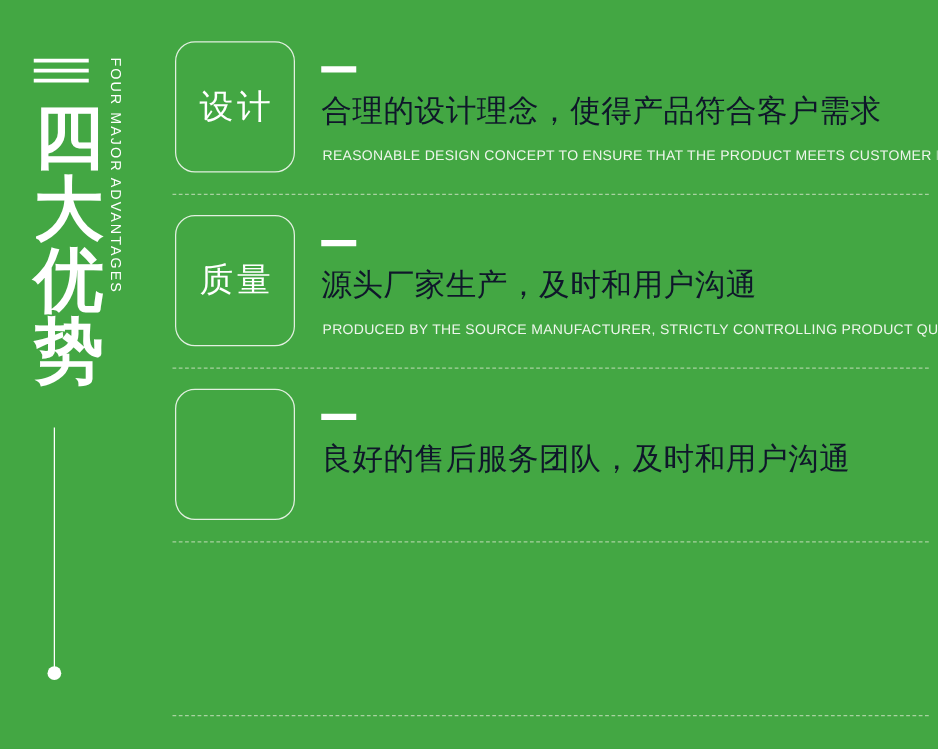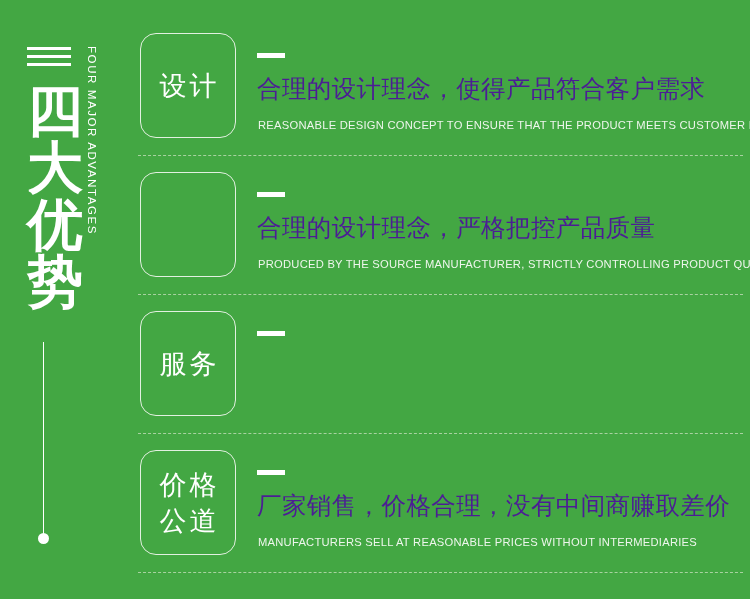--- a/index.html
+++ b/index.html
@@ -152,21 +152,21 @@
     top: 20px;
     width: 28px;
     height: 5px;
     background: #ffffff;
   }
 
   .adv-cn {
     position: absolute;
     left: 0;
     top: 41px;
-    color: #4c1d95;
+    color: #0f172a;
     font-family: "DejaVu Serif", "Liberation Serif", serif;
     font-size: 24.5px;
     line-height: 30px;
     letter-spacing: 0.4px;
     white-space: nowrap;
   }
 
   .adv-en {
     position: absolute;
     left: 1px;
@@ -221,46 +221,36 @@
       <div class="adv-text">
         <div class="dash-mark"></div>
         <div class="adv-cn">合理的设计理念，使得产品符合客户需求</div>
         <div class="adv-en">REASONABLE DESIGN CONCEPT TO ENSURE THAT THE PRODUCT MEETS CUSTOMER NEEDS</div>
       </div>
     </div>
     <div class="divider d1"></div>
 
     <div class="adv-row r2">
       <div class="badge">
+        <div class="badge-line">质量</div>
       </div>
       <div class="adv-text">
         <div class="dash-mark"></div>
-        <div class="adv-cn">合理的设计理念，严格把控产品质量</div>
+        <div class="adv-cn">源头厂家生产，及时和用户沟通</div>
         <div class="adv-en">PRODUCED BY THE SOURCE MANUFACTURER, STRICTLY CONTROLLING PRODUCT QUALITY</div>
       </div>
     </div>
     <div class="divider d2"></div>
 
     <div class="adv-row r3">
       <div class="badge">
-        <div class="badge-line">服务</div>
       </div>
       <div class="adv-text">
         <div class="dash-mark"></div>
+        <div class="adv-cn">良好的售后服务团队，及时和用户沟通</div>
       </div>
     </div>
     <div class="divider d3"></div>
 
-    <div class="adv-row r4">
-      <div class="badge">
-        <div class="badge-line">价格</div>
-        <div class="badge-line">公道</div>
-      </div>
-      <div class="adv-text">
-        <div class="dash-mark"></div>
-        <div class="adv-cn">厂家销售，价格合理，没有中间商赚取差价</div>
-        <div class="adv-en">MANUFACTURERS SELL AT REASONABLE PRICES WITHOUT INTERMEDIARIES</div>
-      </div>
-    </div>
     <div class="divider d4"></div>
 
   </div>
 </div>
 
 </body></html>

